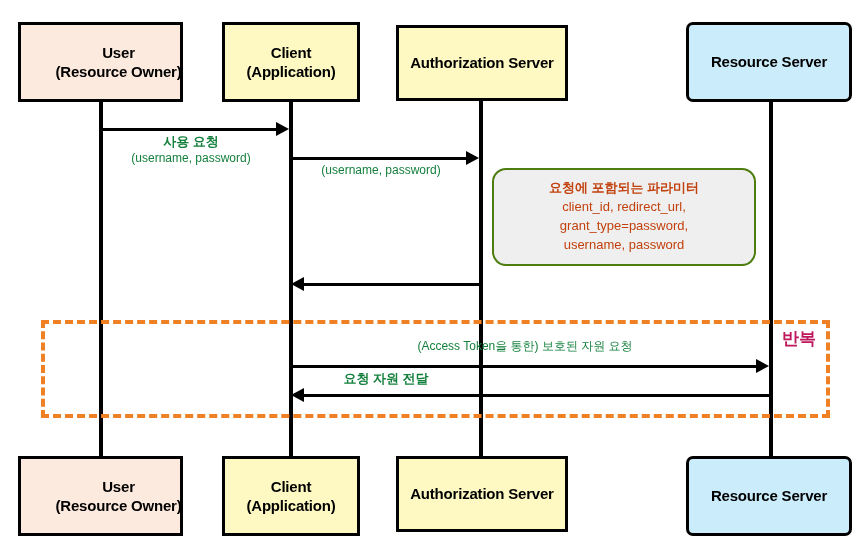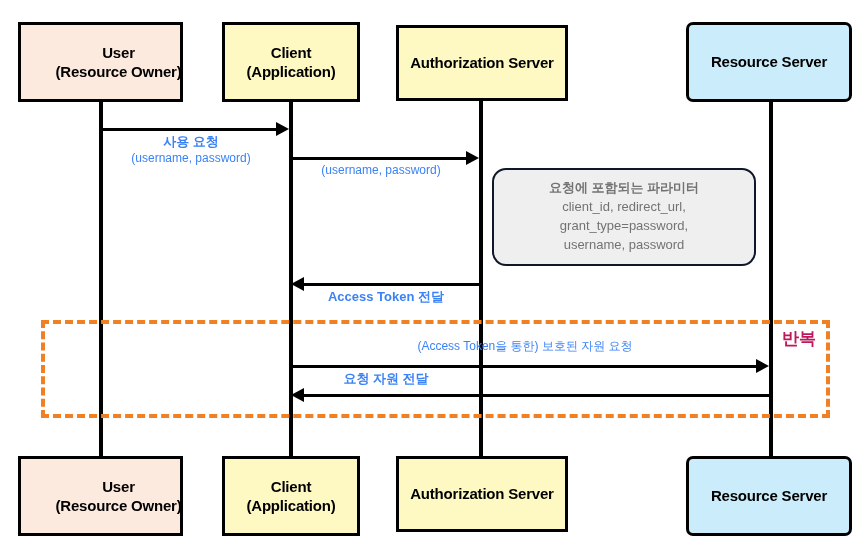--- a/index.html
+++ b/index.html
@@ -59,42 +59,42 @@
     height: 0;
     border-top: 7px solid transparent;
     border-bottom: 7px solid transparent;
   }
   .arrow-right { border-left: 13px solid #000000; }
   .arrow-left  { border-right: 13px solid #000000; }
 
   .msg-label {
     position: absolute;
     text-align: center;
-    color: #3b82f6;
+    color: #15803d;
     line-height: 1.3;
     white-space: nowrap;
   }
   .msg-label .l1 { display: block; font-size: 13px; font-weight: bold; }
   .msg-label .l2 { display: block; font-size: 12px; font-weight: normal; }
   .msg-label.single .l1 { font-weight: bold; }
 
   
   .note-box {
     position: absolute;
     box-sizing: border-box;
     background: #efefef;
-    border: 2px solid #0f172a;
+    border: 2px solid #4d7c0f;
     border-radius: 14px;
     display: flex;
     flex-direction: column;
     align-items: center;
     justify-content: center;
     text-align: center;
     line-height: 1.45;
-    color: #737373;
+    color: #c2410c;
   }
   .note-box .nt-title { font-size: 13px; font-weight: bold; }
   .note-box .nt-line  { font-size: 13px; font-weight: normal; }
 
   
   .loop-frame {
     position: absolute;
     box-sizing: border-box;
     border: 4px dashed #ef8023;
     background: transparent;
@@ -151,23 +151,20 @@
 
   <div class="note-box" style="left:492px; top:168px; width:264px; height:98px;">
     <span class="nt-title">요청에 포함되는 파라미터</span>
     <span class="nt-line">client_id, redirect_url,</span>
     <span class="nt-line">grant_type=password,</span>
     <span class="nt-line">username, password</span>
   </div>
 
   <div class="msg-line" style="left:301px; top:283px; width:180px;"></div>
   <div class="arrow-head arrow-left" style="left:291px; top:277px;"></div>
-  <div class="msg-label single" style="left:291px; top:289px; width:190px;">
-    <span class="l1">Access Token 전달</span>
-  </div>
 
   <div class="loop-frame" style="left:41px; top:320px; width:789px; height:98px;"></div>
   <div class="loop-label" style="left:782px; top:327px;">반복</div>
 
   <div class="msg-line" style="left:291px; top:365px; width:468px;"></div>
   <div class="arrow-head arrow-right" style="left:756px; top:359px;"></div>
   <div class="msg-label single" style="left:291px; top:339px; width:468px;">
     <span class="l2">(Access Token을 통한) 보호된 자원 요청</span>
   </div>
 

